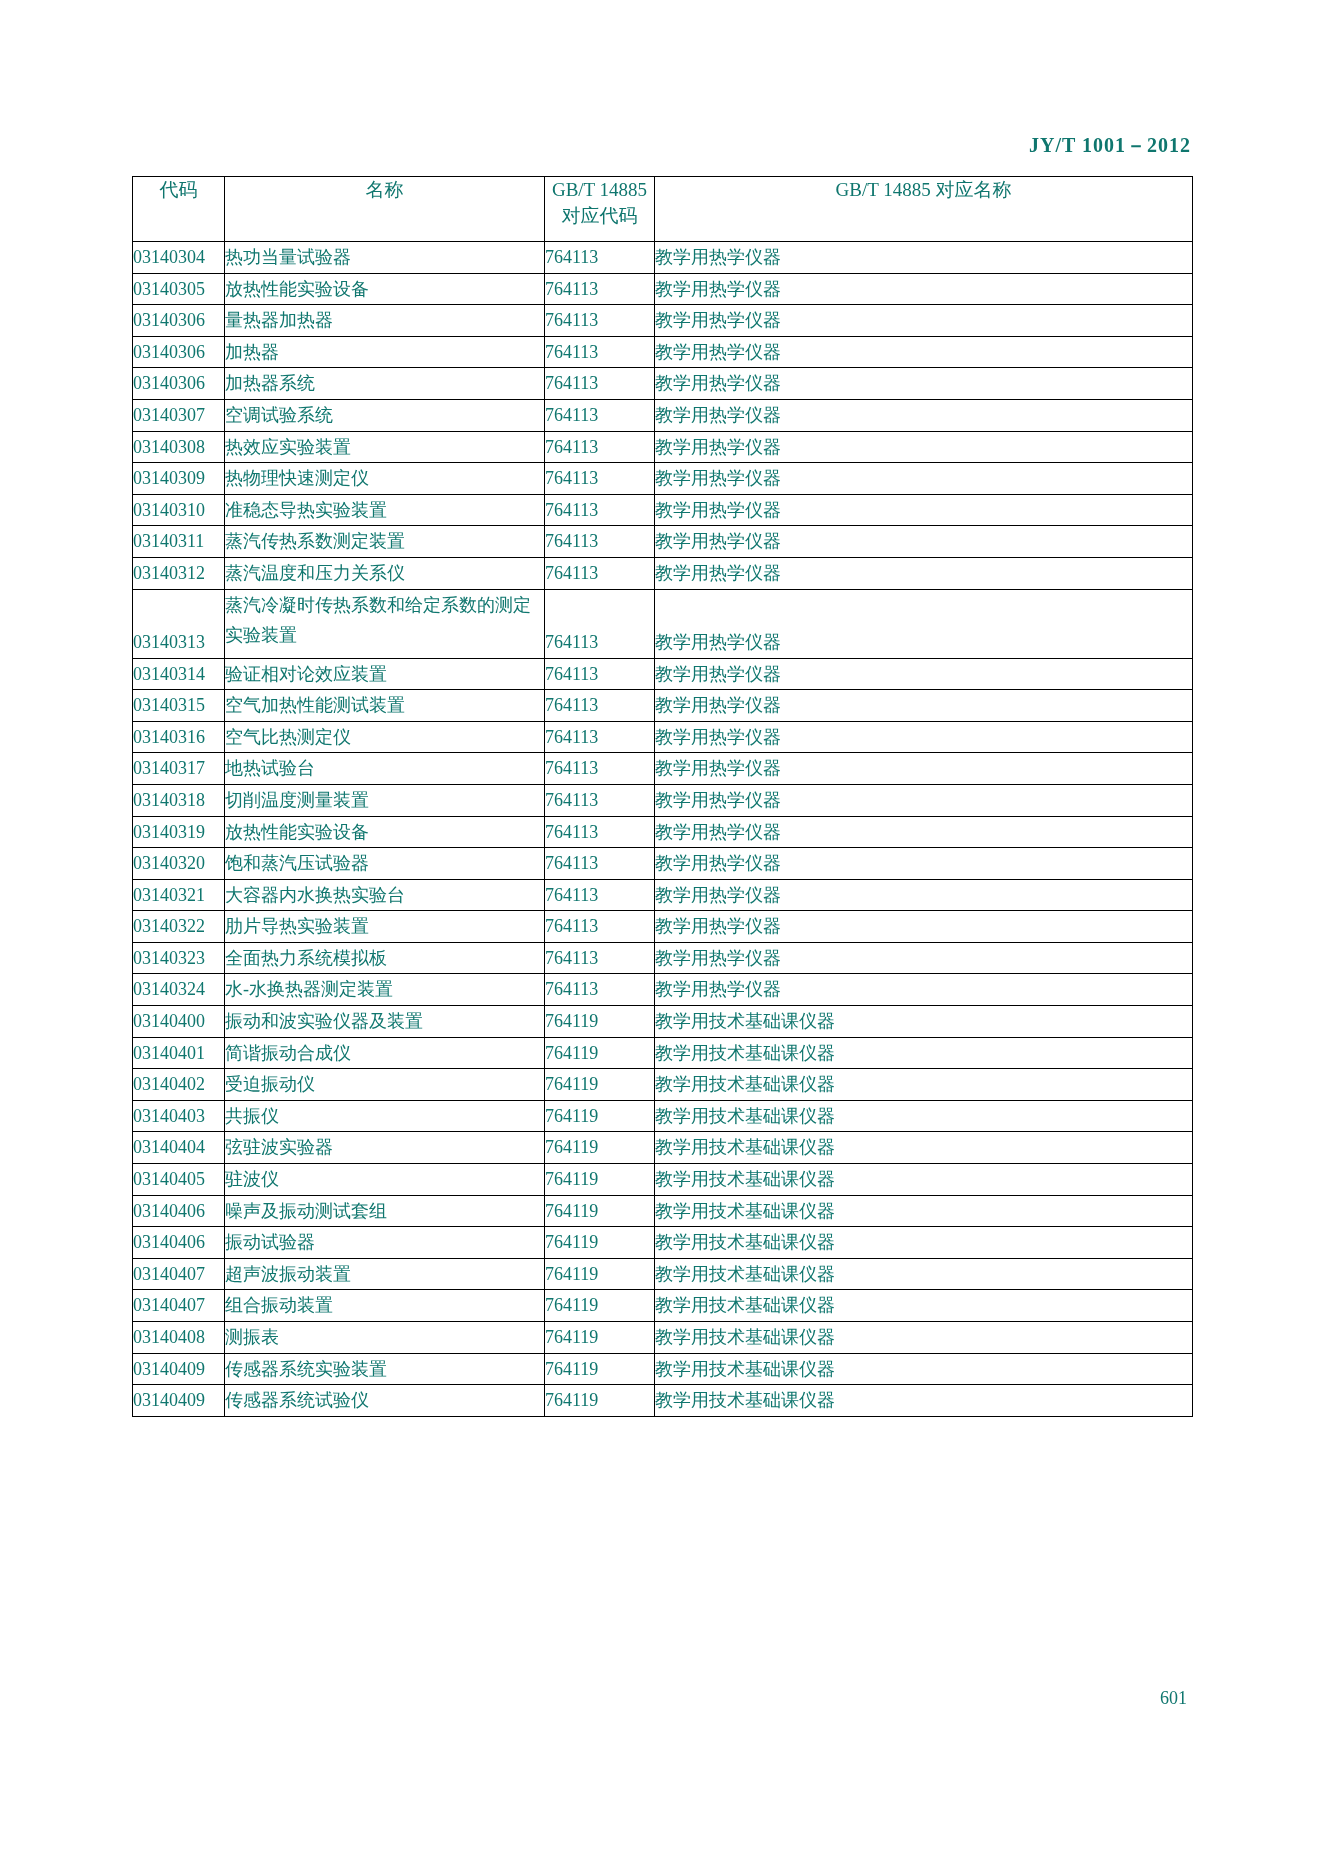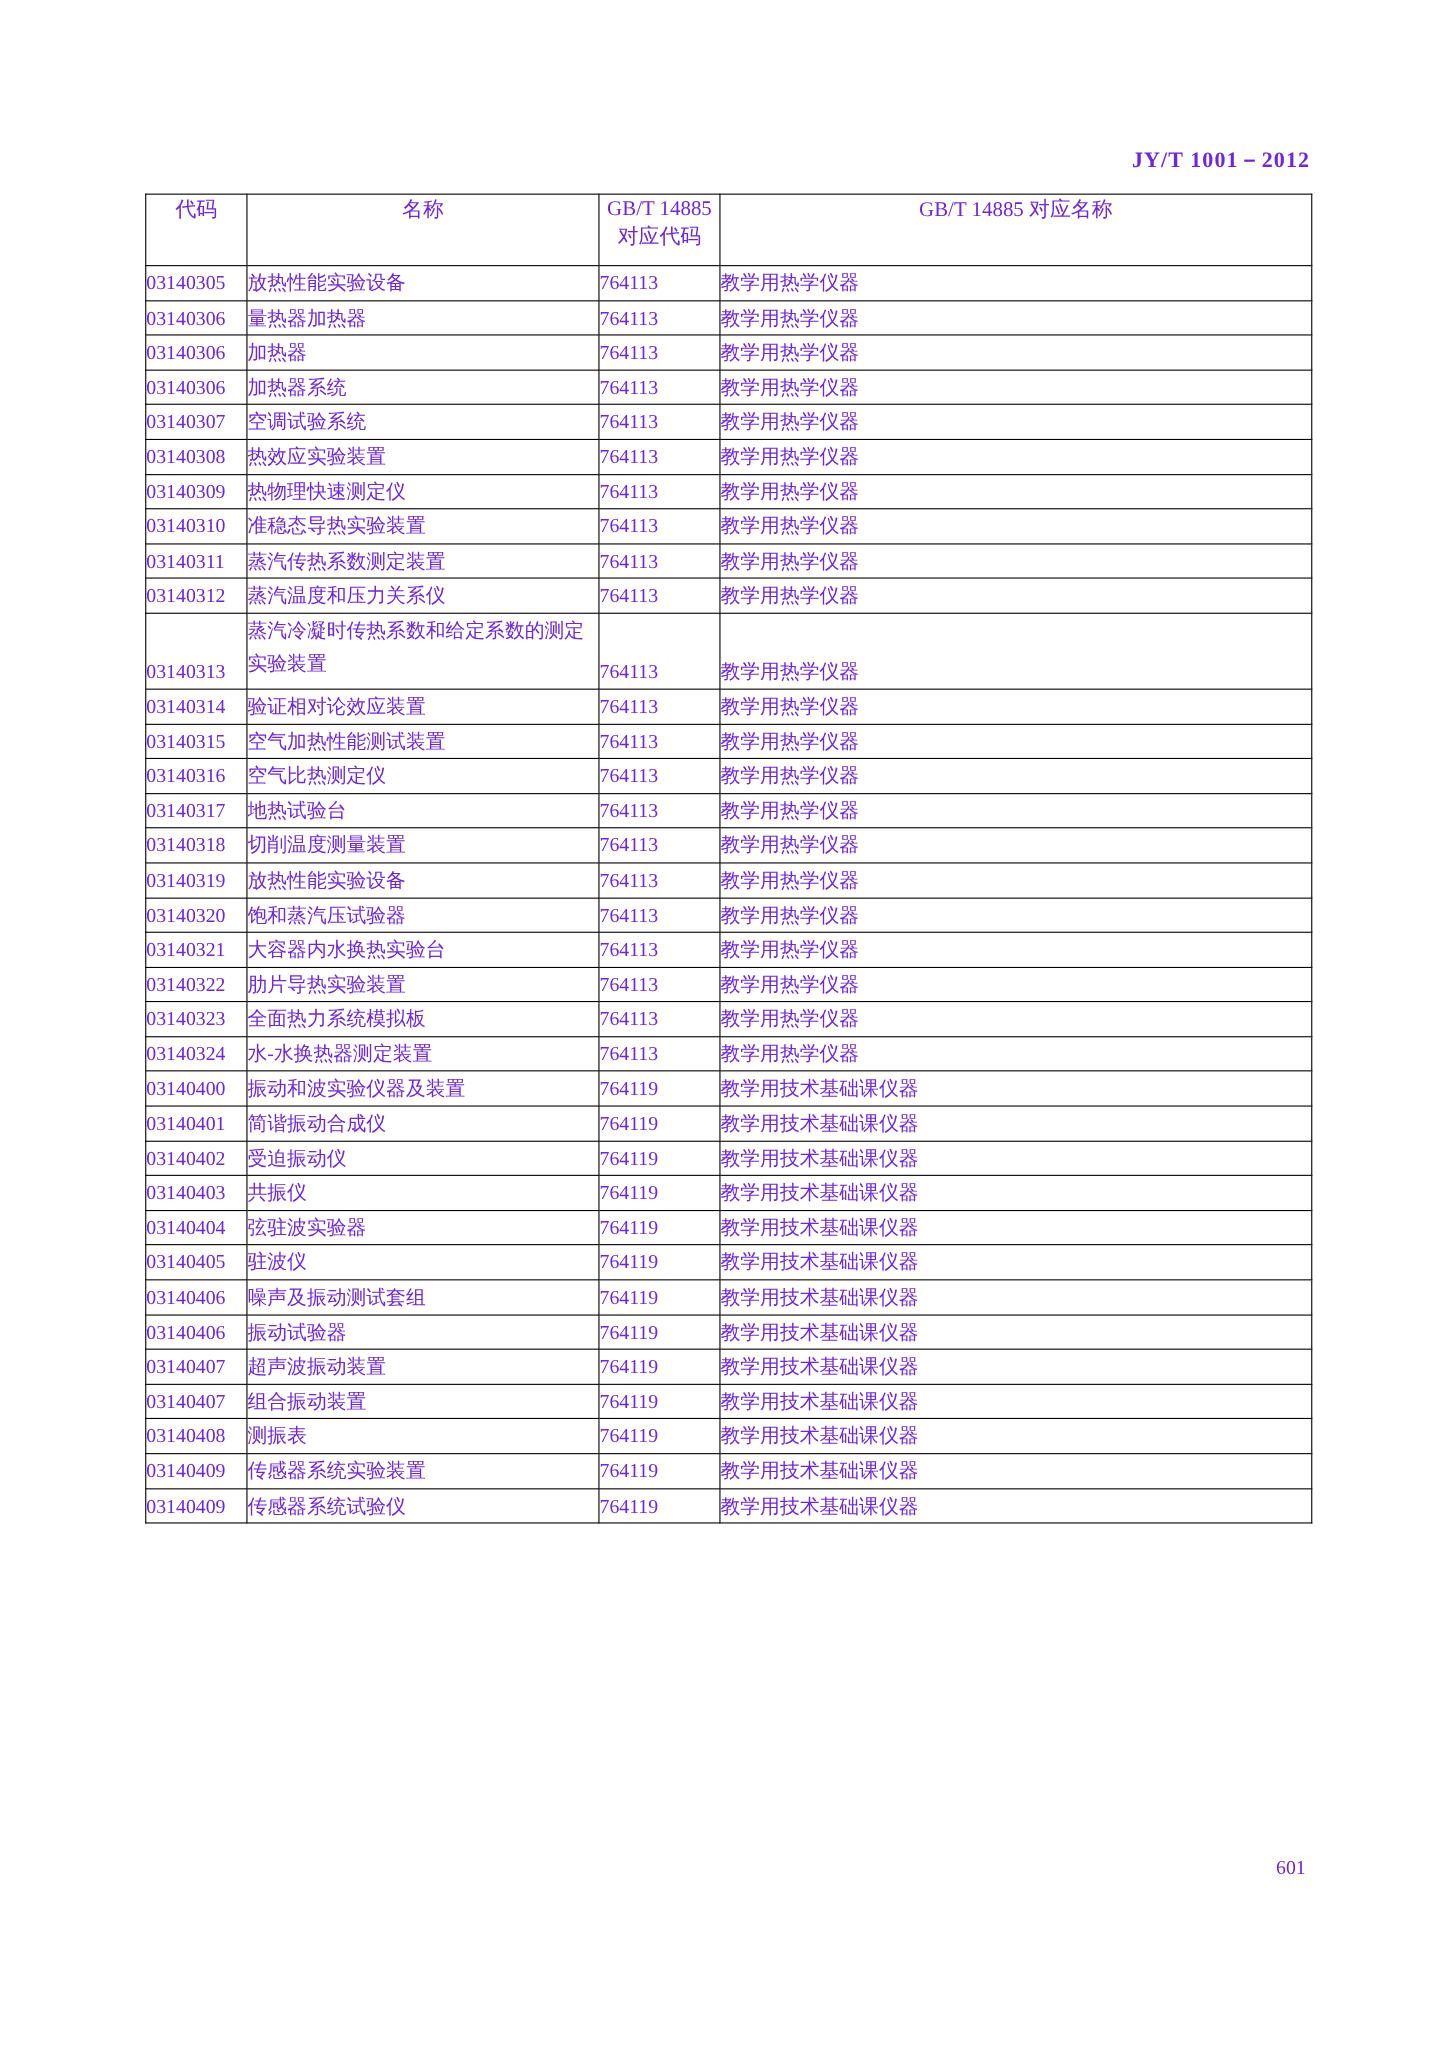--- a/index.html
+++ b/index.html
@@ -6,21 +6,21 @@
     margin: 0;
     padding: 0;
     background: #ffffff;
   }
   .page {
     position: relative;
     width: 1323px;
     height: 1871px;
     background: #ffffff;
     font-family: "Liberation Serif", "DejaVu Serif", serif;
-    color: #6d28d9;
+    color: #0f766e;
     box-sizing: border-box;
   }
   .header {
     position: absolute;
     top: 132px;
     right: 132px;
     font-size: 20px;
     letter-spacing: 1px;
     font-weight: bold;
     white-space: nowrap;
@@ -117,20 +117,26 @@
             <div class="hdr-two">
               <div>GB/T 14885</div>
               <div>对应代码</div>
             </div>
           </td>
           <td>GB/T 14885 对应名称</td>
         </tr>
       </thead>
       <tbody id="table-body">
           <tr>
+            <td class="code">03140304</td>
+            <td class="name">热功当量试验器</td>
+            <td class="gbcode">764113</td>
+            <td class="gbname">教学用热学仪器</td>
+          </tr>
+          <tr>
             <td class="code">03140305</td>
             <td class="name">放热性能实验设备</td>
             <td class="gbcode">764113</td>
             <td class="gbname">教学用热学仪器</td>
           </tr>
           <tr>
             <td class="code">03140306</td>
             <td class="name">量热器加热器</td>
             <td class="gbcode">764113</td>
             <td class="gbname">教学用热学仪器</td>

